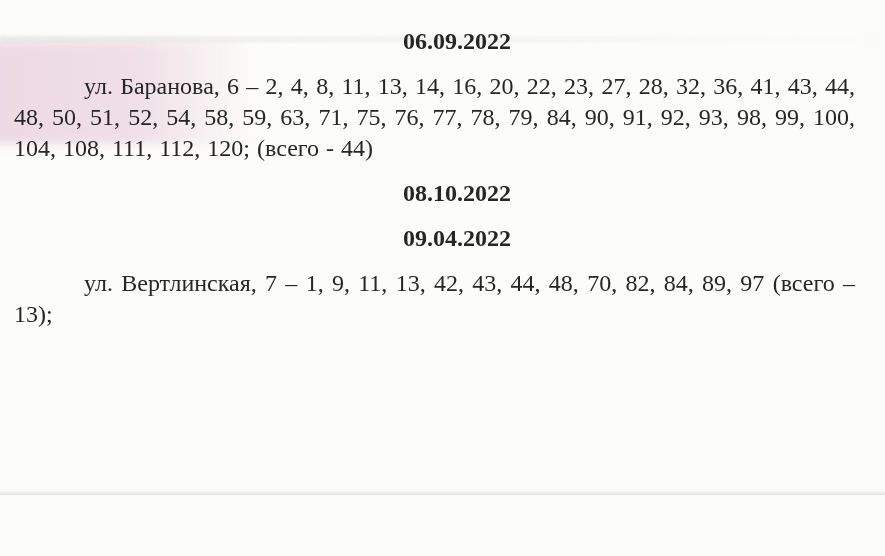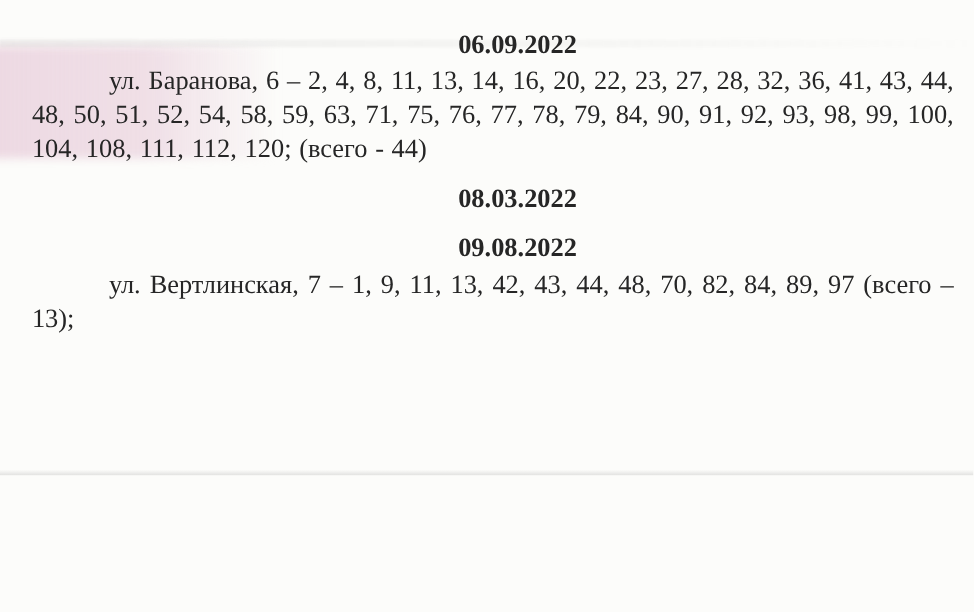--- a/index.html
+++ b/index.html
@@ -10,22 +10,22 @@
     width: 885px;
     height: 556px;
     background: #fcfcfa;
     font-family: "Liberation Serif", "DejaVu Serif", serif;
     color: #262626;
     overflow: hidden;
   }
   .page {
     position: relative;
     width: 885px;
-    height: 432px;
-    padding: 26px 16px 0 27px;
+    height: 495px;
+    padding: 26px 16px 0 0;
     box-sizing: border-box;
   }
   
   .tint {
     position: absolute;
     left: -12px;
     top: 42px;
     width: 265px;
     height: 102px;
     background: linear-gradient(to right,
@@ -71,41 +71,41 @@
     text-align: center;
     margin: 0;
     padding-left: 45px; 
   }
   .section + .section .date {
     margin-top: 14px;
   }
   .entry {
     font-size: 24px;
     line-height: 31px;
-    margin: 2px;
+    margin: 14px;
     text-indent: 70px;
     text-align: justify;
     word-spacing: 1px;
   }
 </style>
 </head>
 <body>
 
 <div class="page">
   <div class="tint"></div>
   <div class="streak"></div>
 
   <section class="section">
     <h2 class="date">06.09.2022</h2>
     <p class="entry">ул. Баранова, 6 – 2, 4, 8, 11, 13, 14, 16, 20, 22, 23, 27, 28, 32, 36, 41, 43, 44, 48, 50, 51, 52, 54, 58, 59, 63, 71, 75, 76, 77, 78, 79, 84, 90, 91, 92, 93, 98, 99, 100, 104, 108, 111, 112, 120; (всего - 44)</p>
   </section>
 
   <section class="section">
-    <h2 class="date">08.03.2022</h2>
+    <h2 class="date">08.10.2022</h2>
   </section>
 
   <section class="section">
-    <h2 class="date">09.08.2022</h2>
+    <h2 class="date">09.04.2022</h2>
     <p class="entry">ул. Вертлинская, 7 – 1, 9, 11, 13, 42, 43, 44, 48, 70, 82, 84, 89, 97 (всего – 13);</p>
   </section>
 
   <div class="bottom-edge"></div>
 </div>
 
 </body></html>

